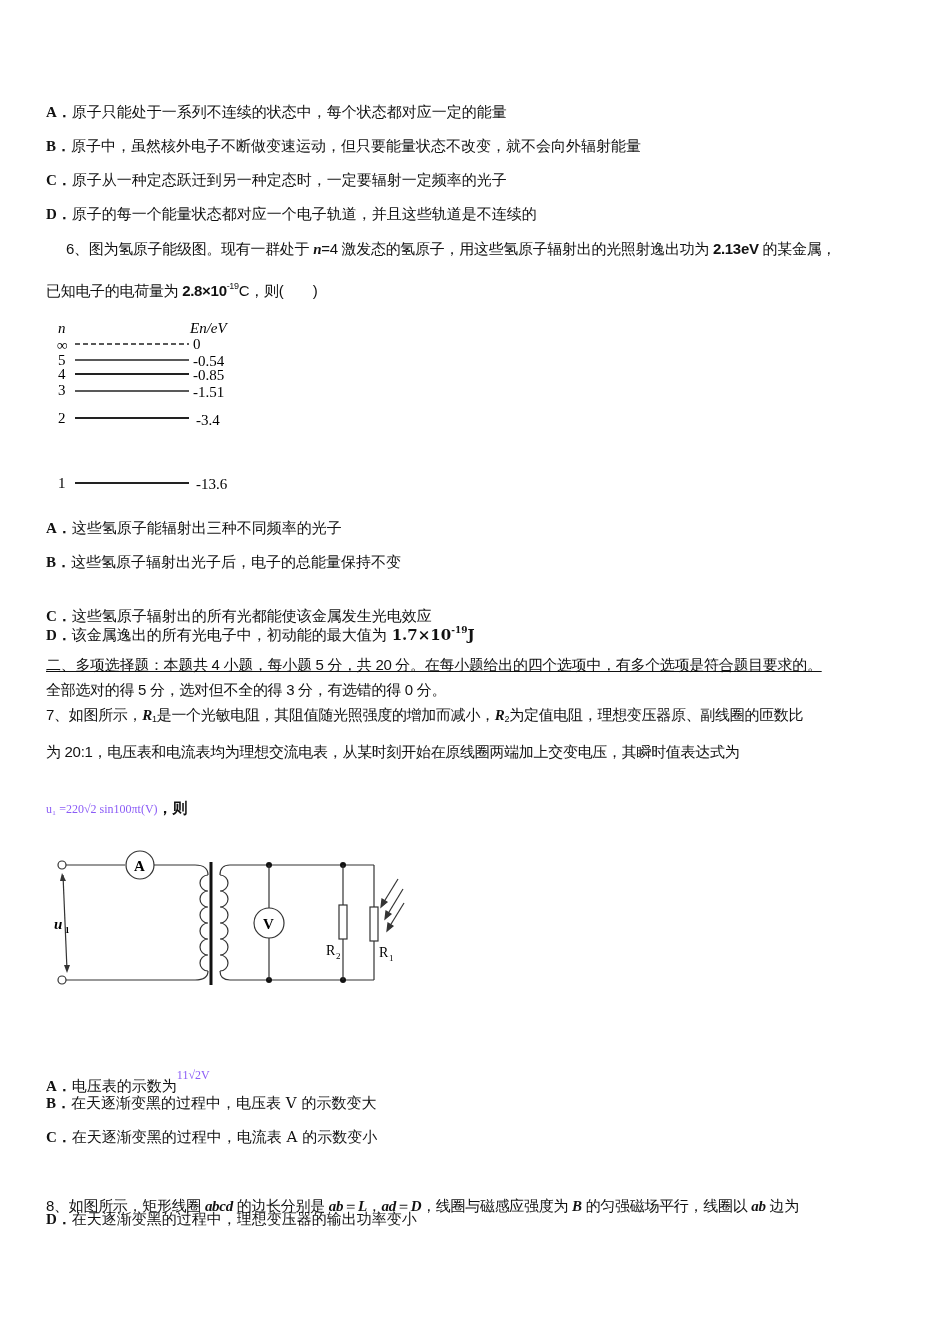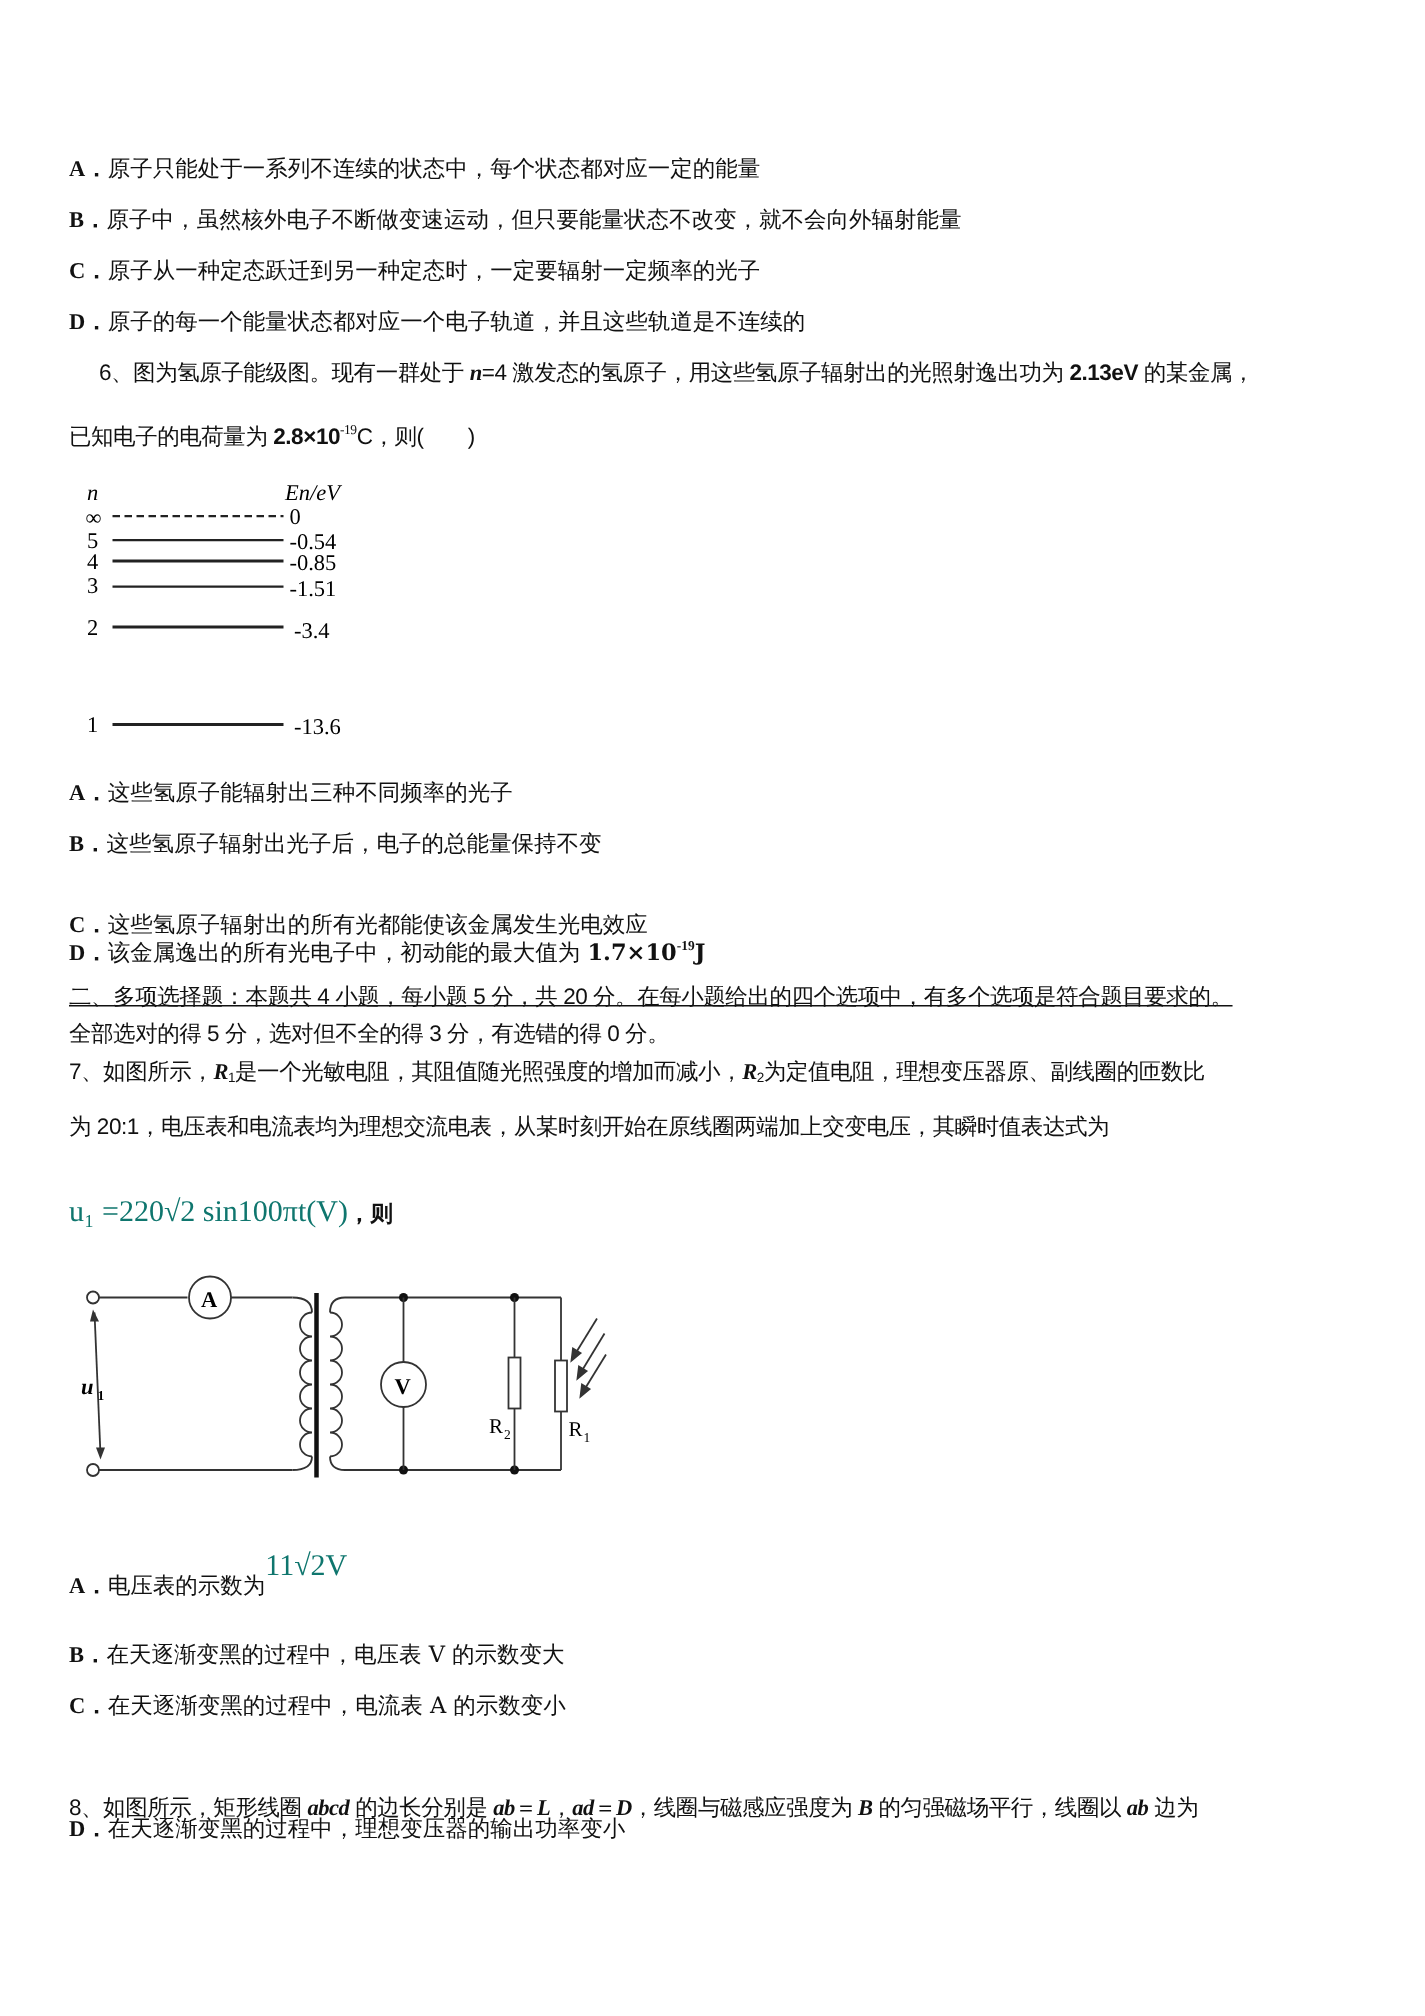--- a/index.html
+++ b/index.html
@@ -3,23 +3,23 @@
 <meta charset="utf-8">
 <style>
   html, body { margin:0; padding:0; background:#ffffff; }
   body { width:950px; height:1344px; position:relative; overflow:hidden;
          font-family:"DejaVu Serif","Liberation Serif",serif; color:#111; }
   .line { position:absolute; left:46px; font-size:15px; white-space:nowrap; line-height:20px; }
   .opt-letter { font-weight:bold; font-family:"Liberation Serif",serif; }
   .narrow { font-family:"Liberation Sans",sans-serif; letter-spacing:-0.3px; }
   .bold { font-weight:bold; }
   .ital { font-style:italic; }
-  sup.s { font-size:9px; vertical-align:7px;font-family:Liberation Serif, serif; }
+  sup.s { font-size:9px; vertical-align:7px; }
   sub.s { font-size:9px; vertical-align:-2px; }
-  .formula { font-family:"Liberation Serif",serif; color:#0f766e; font-size:20px;margin-top:19px; }
+  .formula { font-family:"Liberation Serif",serif; color:#8b5cf6; font-size:12px;margin-top:19px; }
   svg text { font-family:"Liberation Serif",serif; }
 </style>
 </head>
 <body>
 
 <div class="line" style="top:102px;"><span class="opt-letter">A．</span><span>原子只能处于一系列不连续的状态中，每个状态都对应一定的能量</span></div>
 <div class="line" style="top:136px;"><span class="opt-letter">B．</span><span>原子中，虽然核外电子不断做变速运动，但只要能量状态不改变，就不会向外辐射能量</span></div>
 <div class="line" style="top:170px;"><span class="opt-letter">C．</span><span>原子从一种定态跃迁到另一种定态时，一定要辐射一定频率的光子</span></div>
 <div class="line" style="top:204px;"><span class="opt-letter">D．</span><span>原子的每一个能量状态都对应一个电子轨道，并且这些轨道是不连续的</span></div>
 
@@ -127,20 +127,20 @@
   <g stroke="#333" stroke-width="1.2" fill="#333">
     <line x1="358" y1="34" x2="342" y2="60"></line>
       <polygon points="341,62 342,54 347,57"></polygon>
     <line x1="363" y1="44" x2="346" y2="72"></line>
       <polygon points="345,74 346,66 351,69"></polygon>
     <line x1="364" y1="58" x2="348" y2="84"></line>
       <polygon points="347,86 348,78 353,81"></polygon>
   </g>
 </svg>
 
-<div class="line" style="top:1046px;"><span class="opt-letter">A．</span><span>电压表的示数为</span><span class="formula" style="position:relative;top:-12px;">11√2V</span></div>
+<div class="line" style="top:1076px;"><span class="opt-letter">A．</span><span>电压表的示数为</span><span class="formula" style="position:relative;top:-12px;">11√2V</span></div>
 <div class="line" style="top:1093px;"><span class="opt-letter">B．</span><span>在天逐渐变黑的过程中，电压表 V 的示数变大</span></div>
 <div class="line" style="top:1127px;"><span class="opt-letter">C．</span><span>在天逐渐变黑的过程中，电流表 A 的示数变小</span></div>
 <div class="line" style="top:1161px;margin-top:48px;"><span class="opt-letter">D．</span><span>在天逐渐变黑的过程中，理想变压器的输出功率变小</span></div>
 
 <div class="line narrow" style="top:1196px;">
   <span>8、如图所示，矩形线圈 </span><span class="ital bold" style="font-family:'Liberation Serif',serif;">abcd</span><span> 的边长分别是 </span><span class="ital bold" style="font-family:'Liberation Serif',serif;">ab</span><span>＝</span><span class="ital bold" style="font-family:'Liberation Serif',serif;">L</span><span>，</span><span class="ital bold" style="font-family:'Liberation Serif',serif;">ad</span><span>＝</span><span class="ital bold" style="font-family:'Liberation Serif',serif;">D</span><span>，线圈与磁感应强度为 </span><span class="ital bold" style="font-family:'Liberation Serif',serif;">B</span><span> 的匀强磁场平行，线圈以 </span><span class="ital bold" style="font-family:'Liberation Serif',serif;">ab</span><span> 边为</span>
 </div>
 
 </body></html>

